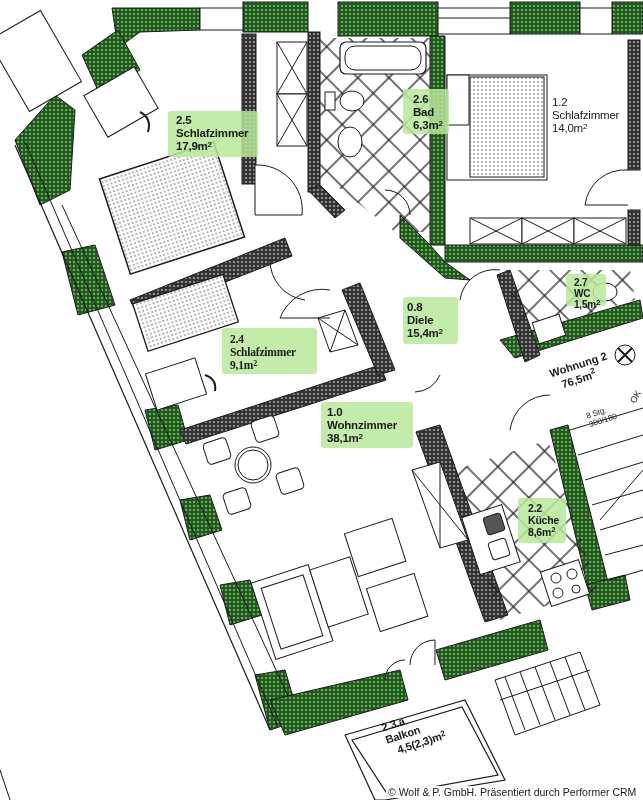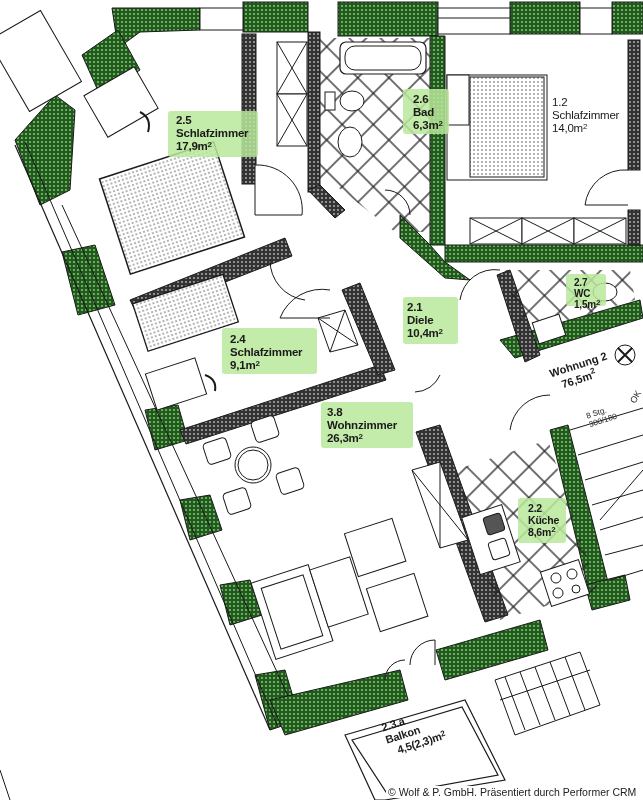--- a/index.html
+++ b/index.html
@@ -240,37 +240,37 @@
 
 <div class="lbl room-label" style="left:530px;top:277px;font-size:10px;line-height:11px;margin-left:44px;">
   <div class="hl" style="left:-8px;top:-3px;width:40px;height:32px;"></div>
   <span>2.7</span>
   <span>WC</span>
   <span><span style="display:inline">1,5m</span><sup>2</sup></span>
 </div>
 
 <div class="lbl room-label" style="left:407px;top:301px;">
   <div class="hl" style="left:-4px;top:-4px;width:55px;height:47px;"></div>
-  <span>2.1</span>
+  <span>0.8</span>
   <span>Diele</span>
-  <span><span style="display:inline">10,4m</span><sup>2</sup></span>
-</div>
-
-<div class="lbl room-label" style="left:230px;top:333px;">
+  <span><span style="display:inline">15,4m</span><sup>2</sup></span>
+</div>
+
+<div class="lbl room-label" style="left:230px;top:333px;font-family:Liberation Serif, serif;">
   <div class="hl" style="left:-8px;top:-5px;width:95px;height:46px;"></div>
   <span>2.4</span>
   <span>Schlafzimmer</span>
   <span><span style="display:inline">9,1m</span><sup>2</sup></span>
 </div>
 
 <div class="lbl room-label" style="left:327px;top:406px;">
   <div class="hl" style="left:-6px;top:-4px;width:92px;height:46px;"></div>
-  <span>3.8</span>
+  <span>1.0</span>
   <span>Wohnzimmer</span>
-  <span><span style="display:inline">26,3m</span><sup>2</sup></span>
+  <span><span style="display:inline">38,1m</span><sup>2</sup></span>
 </div>
 
 <div class="lbl room-label" style="left:528px;top:502px;font-size:10.5px;line-height:12px;">
   <div class="hl" style="left:-10px;top:-4px;width:48px;height:45px;"></div>
   <span>2.2</span>
   <span>Küche</span>
   <span><span style="display:inline">8,6m</span><sup>2</sup></span>
 </div>
 
 <div class="lbl room-label" style="left:380px;top:722px;transform:rotate(-18deg);transform-origin:left top;font-size:11px;">

